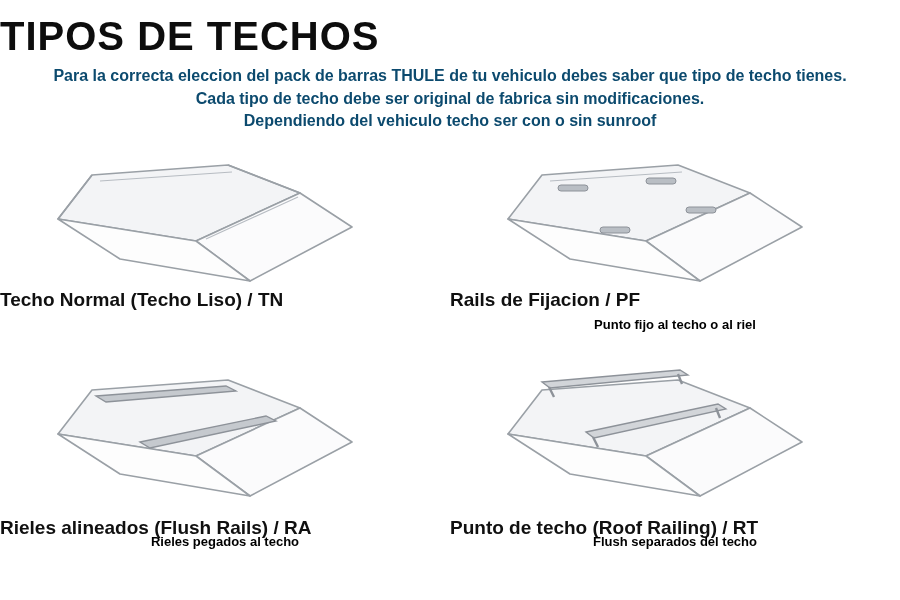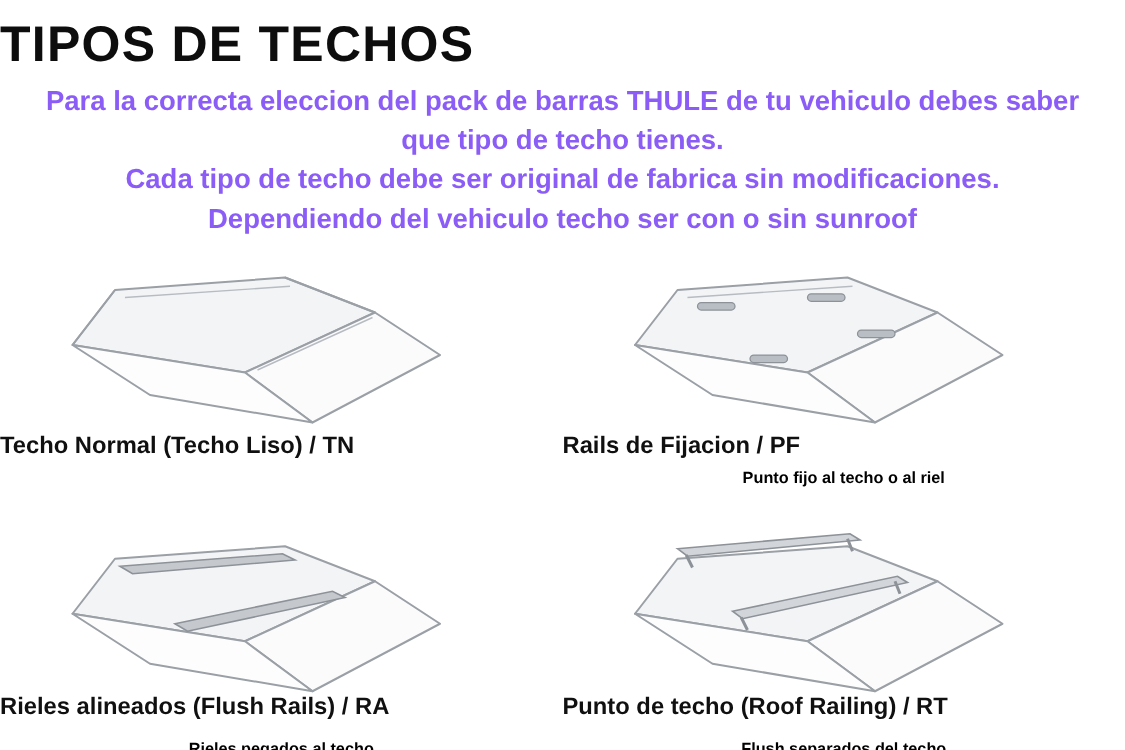--- a/index.html
+++ b/index.html
@@ -23,24 +23,24 @@
   }
   .title {
     font-size: 40px;
     font-weight: bold;
     letter-spacing: 1px;
     margin: 14px 0 6px 0;
     color: #0d0d0d;
   }
   .subtitle-block {
     text-align: center;
-    font-size: 22px;
+    font-size: 16px;
     font-weight: bold;
     line-height: 1.42;
-    color: #8b5cf6;
+    color: #0c4a6e;
     margin: 0 auto;
     width: 860px;
   }
   .subtitle-line {
     display: block;
   }
   .grid {
     position: relative;
     margin-top: 8px;
     width: 900px;
@@ -76,21 +76,21 @@
     position: absolute;
     left: 0;
     top: 176px;
     width: 450px;
     text-align: center;
     font-size: 13px;
     font-weight: bold;
     color: #000000;
   }
   
-  .cell-bl .caption, .cell-br .caption { top: 142px; }
+  .cell-bl .caption, .cell-br .caption { top: 161px; }
   .cell-bl .sub-caption, .cell-br .sub-caption { top: 178px; }
 
   svg { display: block; }
 </style>
 </head>
 <body>
 
 <div id="page">
 
   <div class="title">TIPOS DE TECHOS</div>

